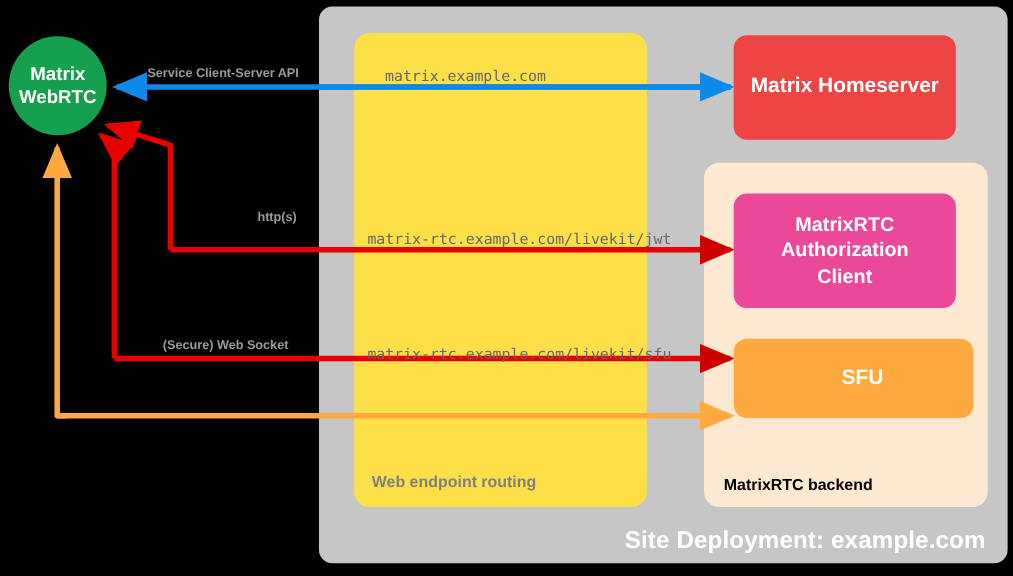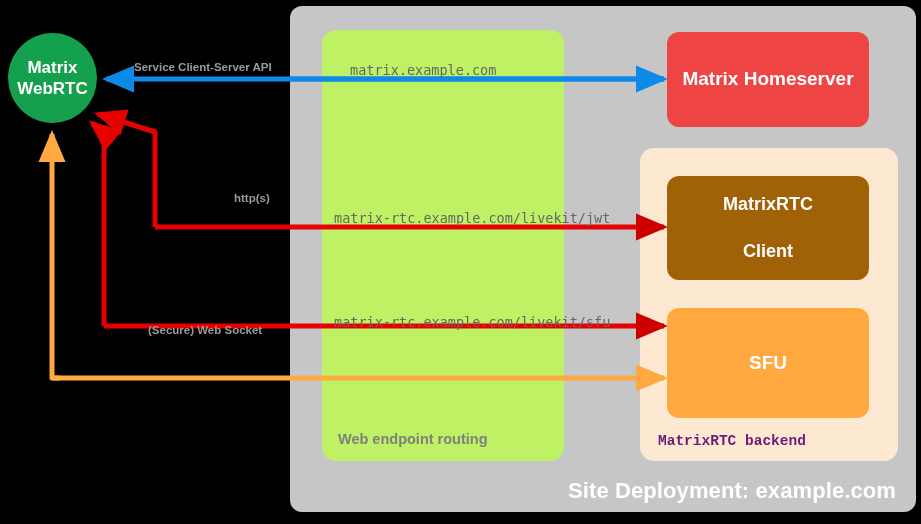--- a/index.html
+++ b/index.html
@@ -49,23 +49,23 @@
     color: #ffffff;
     font-size: 22px;
     font-weight: bold;
     letter-spacing: 0.1px;
   }
   
   .routing-box {
     position: absolute;
     left: 322px;
     top: 30px;
-    width: 242px;
+    width: 266px;
     height: 431px;
-    background: #bef264;
+    background: #fde047;
     border-radius: 14px;
   }
   .routing-caption {
     position: absolute;
     left: 16px;
     bottom: 14px;
     color: #7f7f7f;
     font-size: 14.5px;
     font-weight: bold;
   }
@@ -83,57 +83,57 @@
     top: 148px;
     width: 258px;
     height: 313px;
     background: #fde9d2;
     border-radius: 14px;
   }
   .backend-caption {
     position: absolute;
     left: 18px;
     bottom: 12px;
-    color: #701a75;
+    color: #000000;
     font-size: 14.5px;
     font-weight: bold;
-    font-family: Liberation Mono, monospace;
   }
   
   .homeserver-node {
     position: absolute;
     left: 667px;
     top: 32px;
     width: 202px;
     height: 95px;
     background: #ef4444;
     border-radius: 12px;
     font-size: 19px;
     line-height: 1.2;
   }
   .auth-node {
     position: absolute;
     left: 667px;
     top: 176px;
     width: 202px;
     height: 104px;
-    background: #a16207;
+    background: #ec4899;
     border-radius: 12px;
     font-size: 18px;
     line-height: 1.28;
   }
   .sfu-node {
     position: absolute;
     left: 667px;
     top: 308px;
     width: 202px;
-    height: 110px;
+    height: 72px;
     background: #ffa940;
     border-radius: 12px;
     font-size: 19px;
+    padding-left: 16px;
   }
   
   .client-node {
     position: absolute;
     left: 8px;
     top: 33px;
     width: 89px;
     height: 90px;
     background: #15a04d;
     border-radius: 50%;
@@ -210,30 +210,30 @@
     </div>
   </div>
 
   <div class="homeserver-node node-label">
     <span>Matrix Homeserver</span>
   </div>
 
   <div class="auth-node node-label">
     <div>
       <span>MatrixRTC</span><br>
-      <br>
+      <span>Authorization</span><br>
       <span>Client</span>
     </div>
   </div>
 
   <div class="sfu-node node-label">
     <span>SFU</span>
   </div>
 
   <div class="url-label" style="left:334px; top:62px;margin-left:16px;">matrix.example.com</div>
   <div class="url-label" style="left:334px; top:314px;">matrix-rtc.example.com/livekit/sfu</div>
   <div class="url-label" style="left:334px; top:210px;">matrix-rtc.example.com/livekit/jwt</div>
 
   <div class="edge-label" style="left:134px; top:61px;">Service Client-Server API</div>
   <div class="edge-label" style="left:234px; top:192px;">http(s)</div>
-  <div class="edge-label" style="left:148px; top:308px;margin-top:16px;">(Secure) Web Socket</div>
+  <div class="edge-label" style="left:148px; top:308px;">(Secure) Web Socket</div>
 
 </div>
 
 </body></html>

